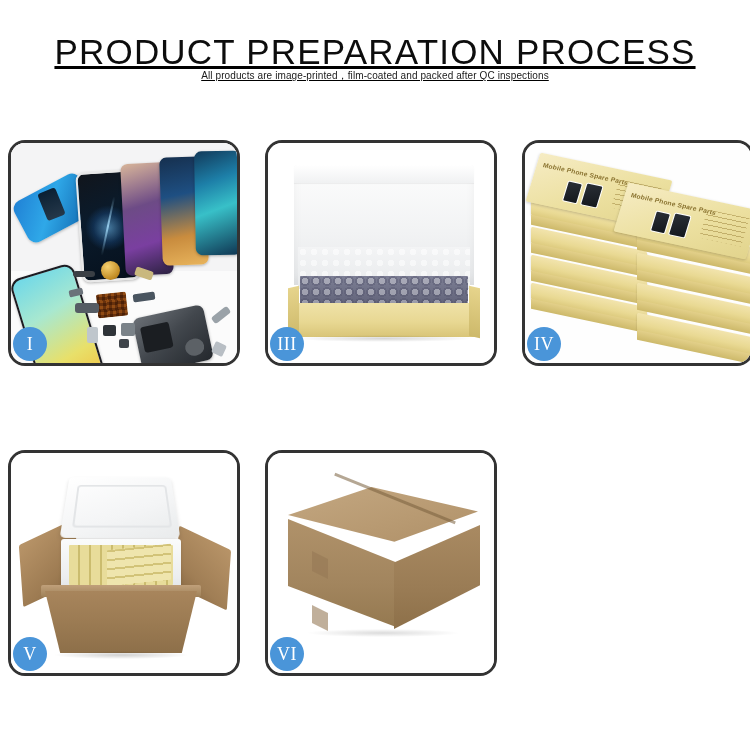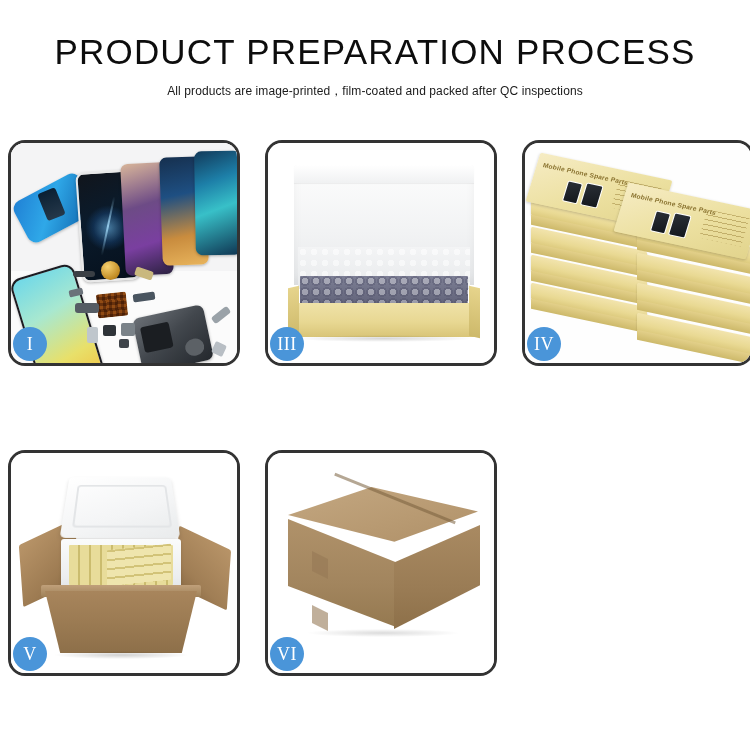--- a/index.html
+++ b/index.html
@@ -13,34 +13,34 @@
     font-family: "Liberation Sans", sans-serif;
     overflow: hidden;
     position: relative;
   }
 
   
   .header {
     width: 750px;
     padding-top: 34px;
     text-align: center;
+    text-decoration: underline;
   }
   .title {
     font-family: "Liberation Sans", sans-serif;
     font-size: 35px;
     font-weight: 400;
     letter-spacing: 1.2px;
     color: #0d0d0d;
     line-height: 1;
     white-space: nowrap;
   }
   .subtitle {
-    margin-top: 14px;
     font-family: "Liberation Sans", sans-serif;
-    font-size: 12px;
+    font-size: 10px;
     font-weight: 400;
     color: #1a1a1a;
     letter-spacing: .1px;
     white-space: nowrap;
   }
 
   
   .grid {
     position: absolute;
     left: 8px;

